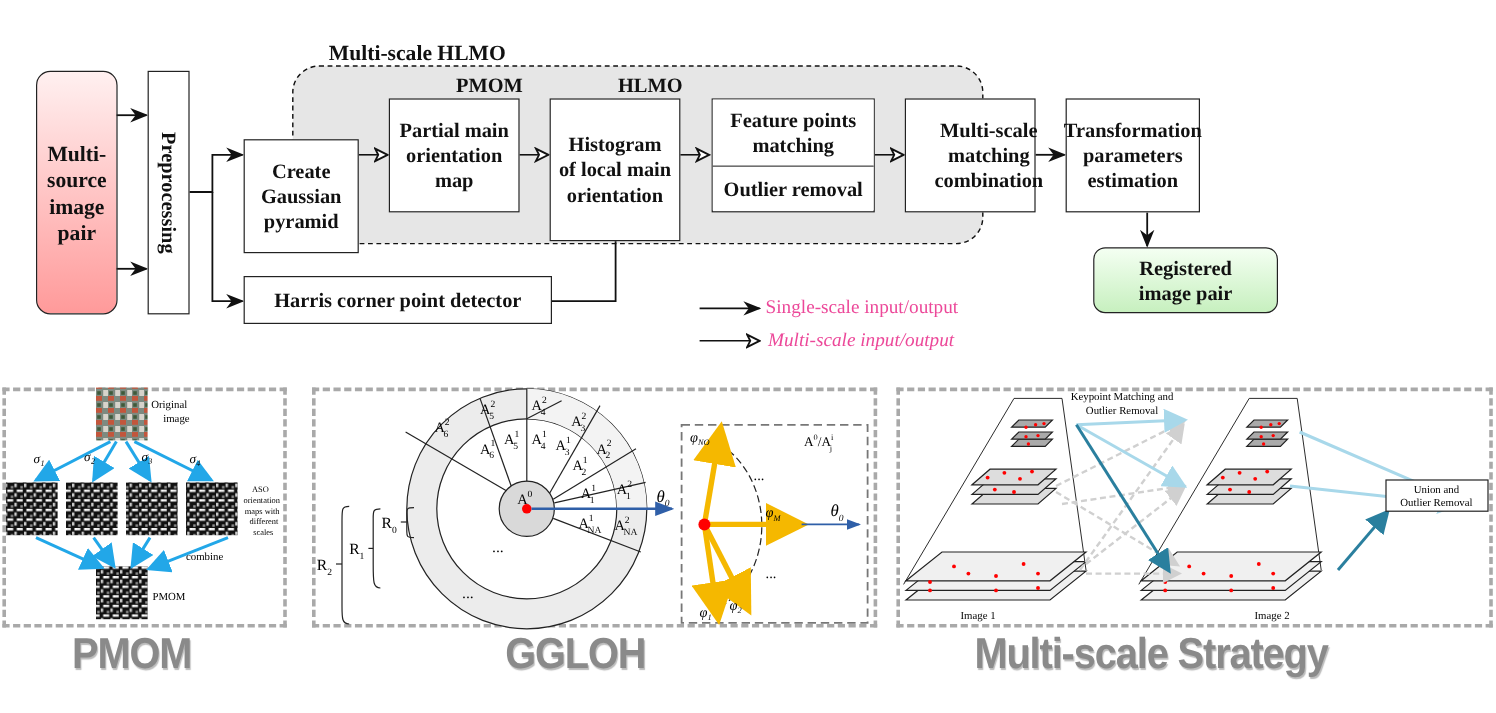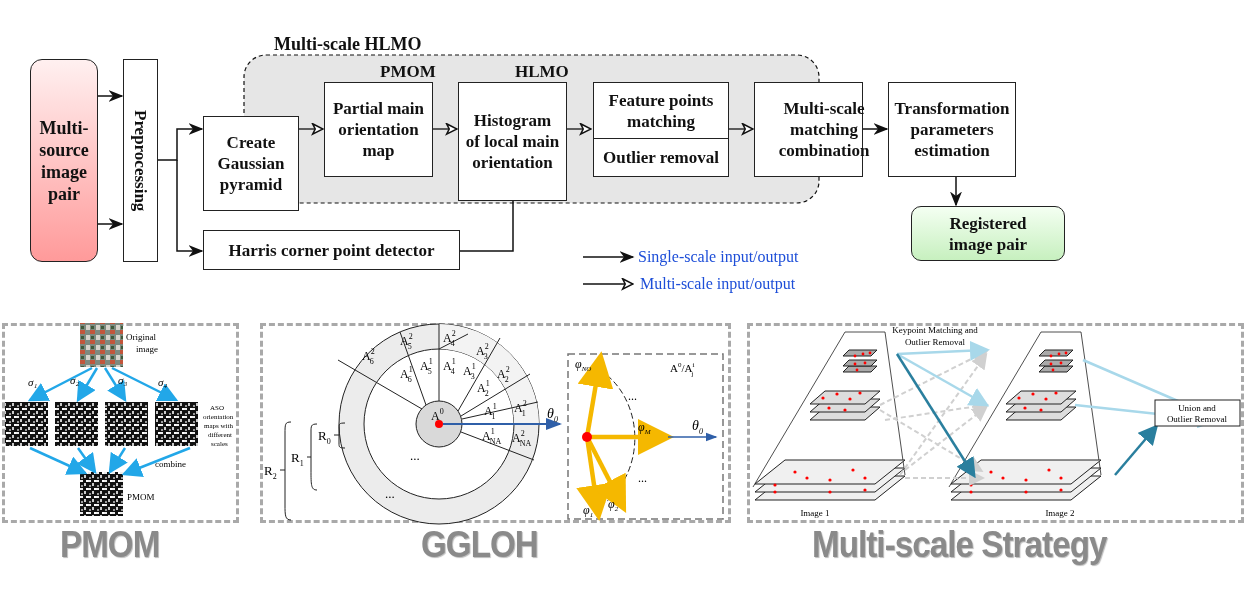--- a/index.html
+++ b/index.html
@@ -1,20 +1,20 @@
 <!DOCTYPE html>
 <html><head>
 <meta charset="utf-8">
 <style>
   html, body { margin:0; padding:0; background:#ffffff; }
   body { width:1247px; height:594px; position:relative; overflow:hidden; font-family:"Liberation Serif", serif; }
   .abs { position:absolute; }
   .box { position:absolute; background:#fff; border:1.5px solid #222; box-sizing:border-box; display:flex; align-items:center; justify-content:center; text-align:center; font-weight:bold; font-size:17px; line-height:21px; color:#111; font-family:"Liberation Serif", serif; }
   .hdr { position:absolute; font-weight:bold; font-size:17px; color:#111; font-family:"Liberation Serif", serif;margin-left:12px; }
-  .legend-text { position:absolute; font-size:16px; color:#1d4ed8; font-family:"Liberation Serif", serif; }
+  .legend-text { position:absolute; font-size:16px; color:#ec4899; font-family:"Liberation Serif", serif; }
   .caption { position:absolute; font-family:"Liberation Sans", sans-serif; font-weight:bold; font-size:36px; color:#8a8a8a; letter-spacing:-1px; text-shadow:1px 1px 1px #bbb; transform:scaleX(0.92); transform-origin:left; }
   .panel { position:absolute; border:3px dashed #a9a9a9; box-sizing:border-box; }
   svg text { font-family:"Liberation Serif", serif; }
 </style>
 </head>
 <body>
 
 <svg class="abs" style="left:0;top:0" width="1247" height="300">
   <defs>
     <marker id="solid" markerWidth="10" markerHeight="10" refX="9" refY="5" orient="auto">
@@ -75,31 +75,31 @@
 <div class="abs" style="left:593px;top:82px;width:136px;height:95px;border:1.5px solid #222;box-sizing:border-box;background:#fff;">
   <div class="box" style="position:absolute;left:0;top:0;width:100%;height:56px;border:none;border-bottom:1.5px solid #222;white-space:pre-line;">Feature points
 matching</div>
   <div class="box" style="position:absolute;left:0;top:56px;width:100%;height:36px;border:none;">Outlier removal</div>
 </div>
 
 <div class="box" style="left:754px;top:82px;width:109px;height:95px;white-space:pre-line;padding-left:31px;">Multi-scale
 matching
 combination</div>
 
-<div class="box" style="left:888px;top:82px;width:128px;height:95px;white-space:pre-line;">Transformation
+<div class="box" style="left:888px;top:82px;width:112px;height:95px;white-space:pre-line;">Transformation
 parameters
 estimation</div>
 
 <div class="box" style="left:911px;top:206px;width:154px;height:55px;border-radius:10px;background:linear-gradient(#f4fff2,#c7f0bf);white-space:pre-line;">Registered
 image pair</div>
 
 <div class="box" style="left:203px;top:230px;width:257px;height:40px;">Harris corner point detector</div>
 
 <div class="legend-text" style="left:638px;top:248px;">Single-scale input/output</div>
-<div class="legend-text" style="left:640px;top:275px;">Multi-scale input/output</div>
+<div class="legend-text" style="left:640px;top:275px;font-style:italic;">Multi-scale input/output</div>
 
 <div class="panel" style="left:2px;top:323px;width:237px;height:200px;"></div>
 <svg class="abs" style="left:0;top:320px" width="245" height="205">
   <defs>
     <marker id="blue" markerWidth="8" markerHeight="8" refX="7" refY="4" orient="auto">
       <path d="M0,0 L8,4 L0,8 Z" fill="#22a7e8"></path>
     </marker>
     <pattern id="noise" width="8" height="8" patternUnits="userSpaceOnUse">
       <rect width="8" height="8" fill="#111"></rect>
       <rect x="0" y="0" width="3" height="2" fill="#eee"></rect>

